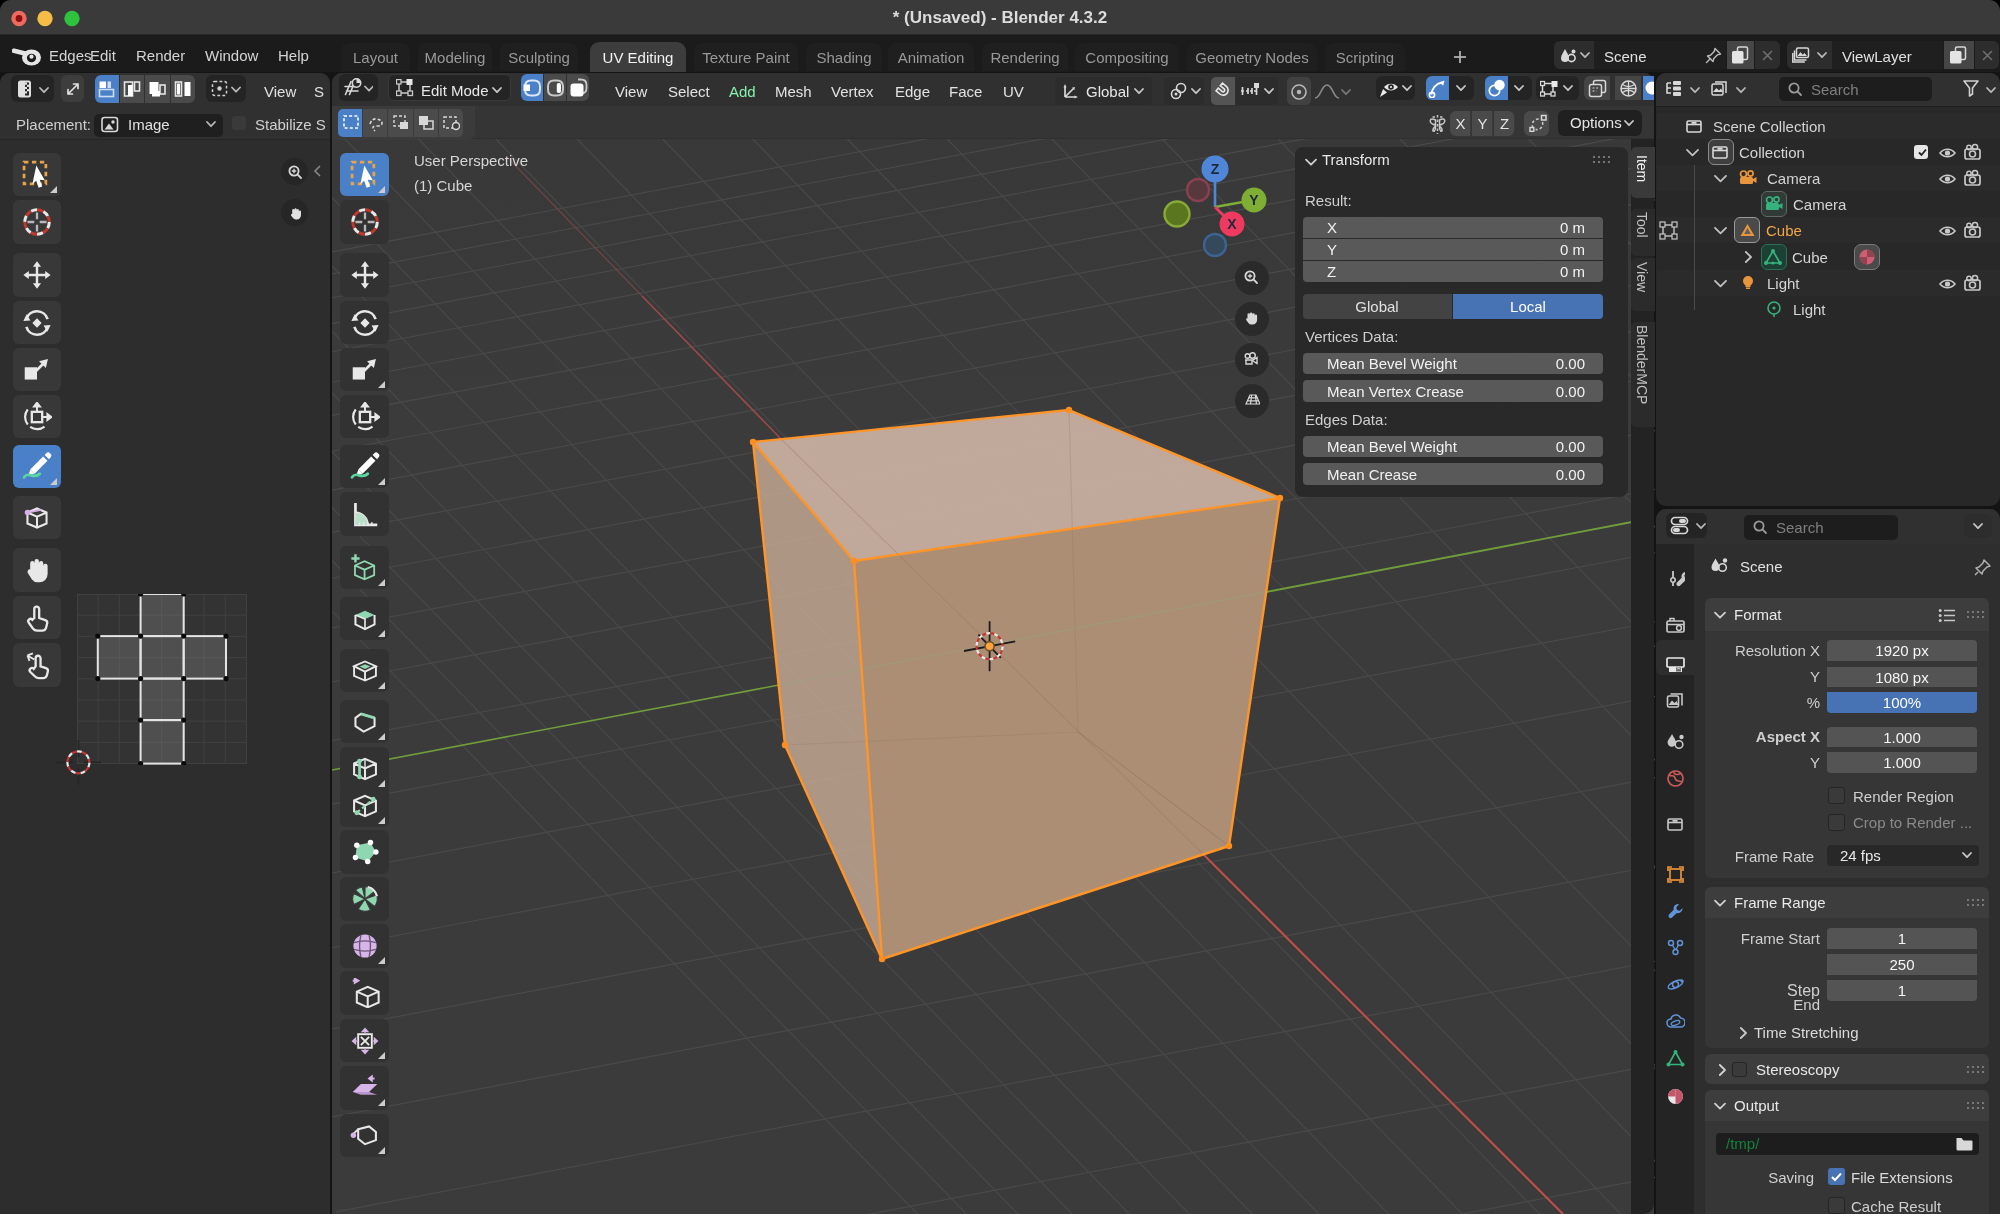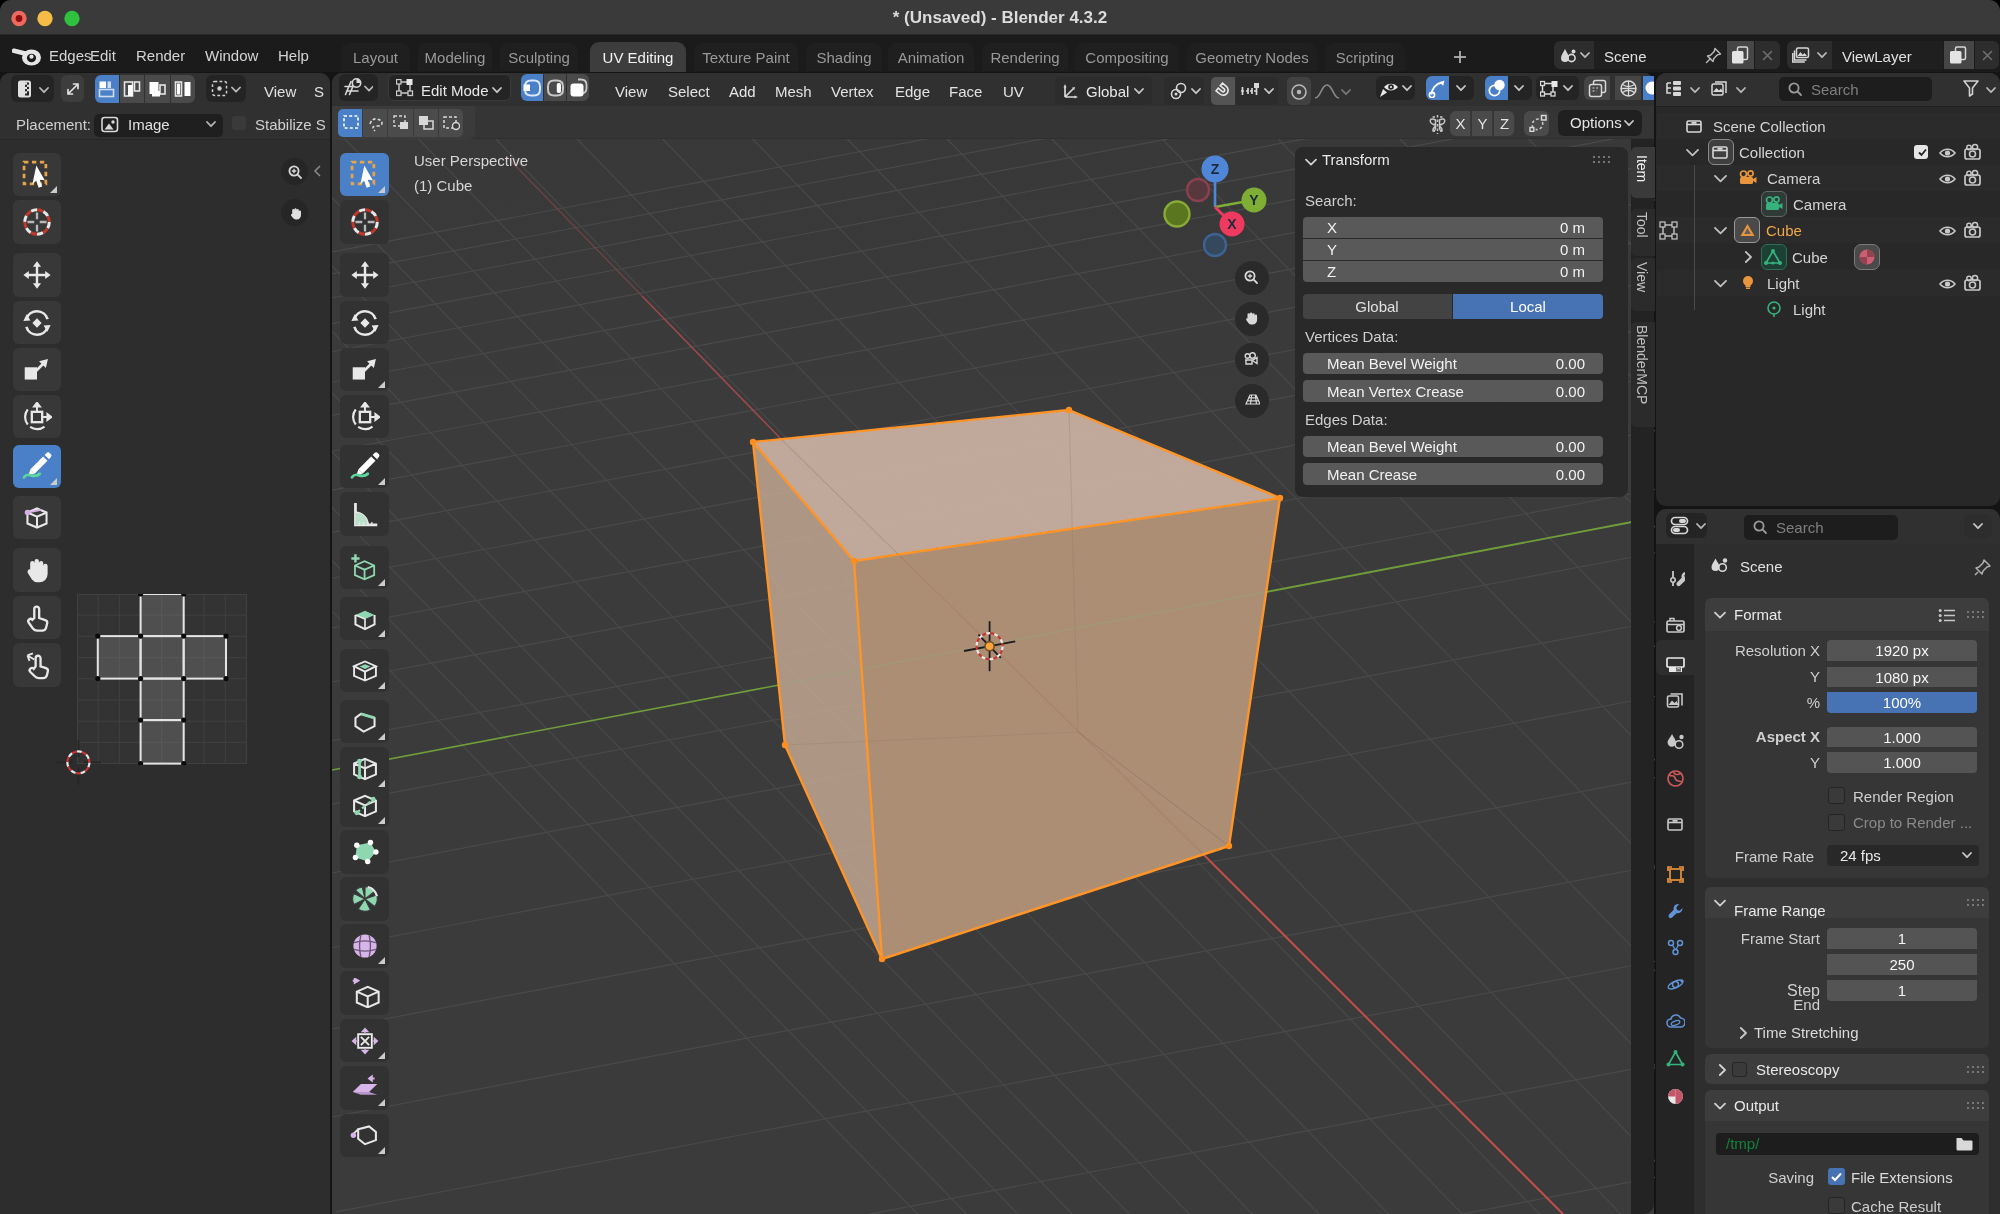--- a/index.html
+++ b/index.html
@@ -327,21 +327,21 @@
     <path d="M8 2.5 h3 q6 0 6 6 v3 q0 6 -6 6 h-3 q-6 0 -6 -6 v-3 q0 -6 6 -6Z" fill="none" stroke="#c8c8c8" stroke-width="2"></path>
     <rect x="10.8" y="5" width="4.2" height="10" rx="1.8" fill="#fff"></rect>
   </svg>
 <div class="a" style="left:566.9000000000001px;top:74px;width:22.4px;height:27.4px;background:#4a4a4a;border-radius:0 6px 6px 0"></div>
 <svg class="a" style="left:569.1000000000001px;top:78px" width="19" height="19" viewBox="0 0 19 19">
     <path d="M9 1.5 h3 q5.5 0 5.5 5.5 v3 q0 5.5 -5.5 5.5" fill="none" stroke="#c8c8c8" stroke-width="1.8"></path>
     <rect x="1.5" y="5.5" width="13" height="13" rx="3" fill="#fff"></rect>
   </svg>
 <div class="a t" style="left:615px;top:83px;font-size:15px;color:#e2e2e2;font-weight:400;">View</div>
 <div class="a t" style="left:668px;top:83px;font-size:15px;color:#e2e2e2;font-weight:400;">Select</div>
-<div class="a t" style="left:729px;top:83px;font-size:15px;color:#e5e5e5;font-weight:400;">Add</div>
+<div class="a t" style="left:729px;top:83px;font-size:15px;color:#86efac;font-weight:400;">Add</div>
 <div class="a t" style="left:775px;top:83px;font-size:15px;color:#e2e2e2;font-weight:400;">Mesh</div>
 <div class="a t" style="left:831px;top:83px;font-size:15px;color:#e2e2e2;font-weight:400;">Vertex</div>
 <div class="a t" style="left:895px;top:83px;font-size:15px;color:#e2e2e2;font-weight:400;">Edge</div>
 <div class="a t" style="left:949px;top:83px;font-size:15px;color:#e2e2e2;font-weight:400;">Face</div>
 <div class="a t" style="left:1003px;top:83px;font-size:15px;color:#e2e2e2;font-weight:400;">UV</div>
 <div class="a" style="left:1055px;top:77px;width:97px;height:28px;background:#2c2c2c;border-radius:5px"></div>
 <svg class="a" style="left:1061px;top:81px" width="20" height="20" viewBox="0 0 20 20">
     <path d="M4 16 L4 6 M4 16 L14 16 M4 16 L12 8" stroke="#d8d8d8" stroke-width="1.7" fill="none"></path>
     <path d="M4 3 L2.5 6.5 L5.5 6.5 Z M17 16 L13.5 14.5 L13.5 17.5 Z M14 6 L13.2 9.2 L10.8 6.8 Z" fill="#d8d8d8"></path>
   </svg>
@@ -785,21 +785,21 @@
 <svg class="a" style="left:1592px;top:155px" width="20" height="9" viewBox="0 0 20 9">
     <circle cx="2" cy="2" r="1.1" fill="#888"></circle>
     <circle cx="7" cy="2" r="1.1" fill="#888"></circle>
     <circle cx="12" cy="2" r="1.1" fill="#888"></circle>
     <circle cx="17" cy="2" r="1.1" fill="#888"></circle>
     <circle cx="2" cy="7" r="1.1" fill="#888"></circle>
     <circle cx="7" cy="7" r="1.1" fill="#888"></circle>
     <circle cx="12" cy="7" r="1.1" fill="#888"></circle>
     <circle cx="17" cy="7" r="1.1" fill="#888"></circle>
   </svg>
-<div class="a t" style="left:1305px;top:192px;font-size:15px;color:#cfcfcf;font-weight:400;">Search:</div>
+<div class="a t" style="left:1305px;top:192px;font-size:15px;color:#cfcfcf;font-weight:400;">Result:</div>
 <div class="a" style="left:1303px;top:216.5px;width:300px;height:21.5px;background:#595959;border-radius:4px 4px 0 0"></div>
 <div class="a t" style="left:1327px;top:219.0px;font-size:15px;color:#f2f2f2;font-weight:400;">X</div>
 <div class="a t" style="left:1585px;top:219.0px;font-size:15px;color:#f2f2f2;font-weight:400;transform:translateX(-100%);">0 m</div>
 <div class="a" style="left:1303px;top:238.5px;width:300px;height:21.5px;background:#595959;border-radius:0"></div>
 <div class="a t" style="left:1327px;top:241.0px;font-size:15px;color:#f2f2f2;font-weight:400;">Y</div>
 <div class="a t" style="left:1585px;top:241.0px;font-size:15px;color:#f2f2f2;font-weight:400;transform:translateX(-100%);">0 m</div>
 <div class="a" style="left:1303px;top:260.5px;width:300px;height:21.5px;background:#595959;border-radius:0 0 4px 4px"></div>
 <div class="a t" style="left:1327px;top:263.0px;font-size:15px;color:#f2f2f2;font-weight:400;">Z</div>
 <div class="a t" style="left:1585px;top:263.0px;font-size:15px;color:#f2f2f2;font-weight:400;transform:translateX(-100%);">0 m</div>
 <div class="a" style="left:1303px;top:294px;width:149px;height:25px;background:#434343;border-radius:4px 0 0 4px"></div>
@@ -1142,21 +1142,21 @@
 <div class="a t" style="left:1814px;top:848px;font-size:15px;color:#cfcfcf;font-weight:400;transform:translateX(-100%);">Frame Rate</div>
 <div class="a" style="left:1827px;top:845px;width:152px;height:21px;background:#282828;border-radius:4px"></div>
 <div class="a t" style="left:1840px;top:847px;font-size:15px;color:#e8e8e8;font-weight:400;">24 fps</div>
 <svg class="a" style="left:1962px;top:850px" width="10" height="10" viewBox="0 0 10 10">
     <polyline points="1,3.0 5.0,7.199999999999999 9,3.0" fill="none" stroke="#c8c8c8" stroke-width="1.8" stroke-linecap="round" stroke-linejoin="round"></polyline>
   </svg>
 <div class="a" style="left:1705px;top:887px;width:284px;height:31px;background:#3d3d3d;border-radius:6px 6px 0 0"></div>
 <svg class="a" style="left:1714px;top:897.0px" width="12" height="12" viewBox="0 0 12 12">
     <polyline points="1,3.5999999999999996 6.0,8.64 11,3.5999999999999996" fill="none" stroke="#d0d0d0" stroke-width="1.8" stroke-linecap="round" stroke-linejoin="round"></polyline>
   </svg>
-<div class="a t" style="left:1734px;top:894.0px;font-size:15px;color:#e8e8e8;font-weight:400;margin-top:8px;">Frame Range</div>
+<div class="a t" style="left:1734px;top:894.0px;font-size:15px;color:#e8e8e8;font-weight:400;">Frame Range</div>
 <svg class="a" style="left:1966px;top:898.0px" width="20" height="9" viewBox="0 0 20 9">
     <circle cx="2" cy="2" r="1.1" fill="#888"></circle>
     <circle cx="7" cy="2" r="1.1" fill="#888"></circle>
     <circle cx="12" cy="2" r="1.1" fill="#888"></circle>
     <circle cx="17" cy="2" r="1.1" fill="#888"></circle>
     <circle cx="2" cy="7" r="1.1" fill="#888"></circle>
     <circle cx="7" cy="7" r="1.1" fill="#888"></circle>
     <circle cx="12" cy="7" r="1.1" fill="#888"></circle>
     <circle cx="17" cy="7" r="1.1" fill="#888"></circle>
   </svg>

